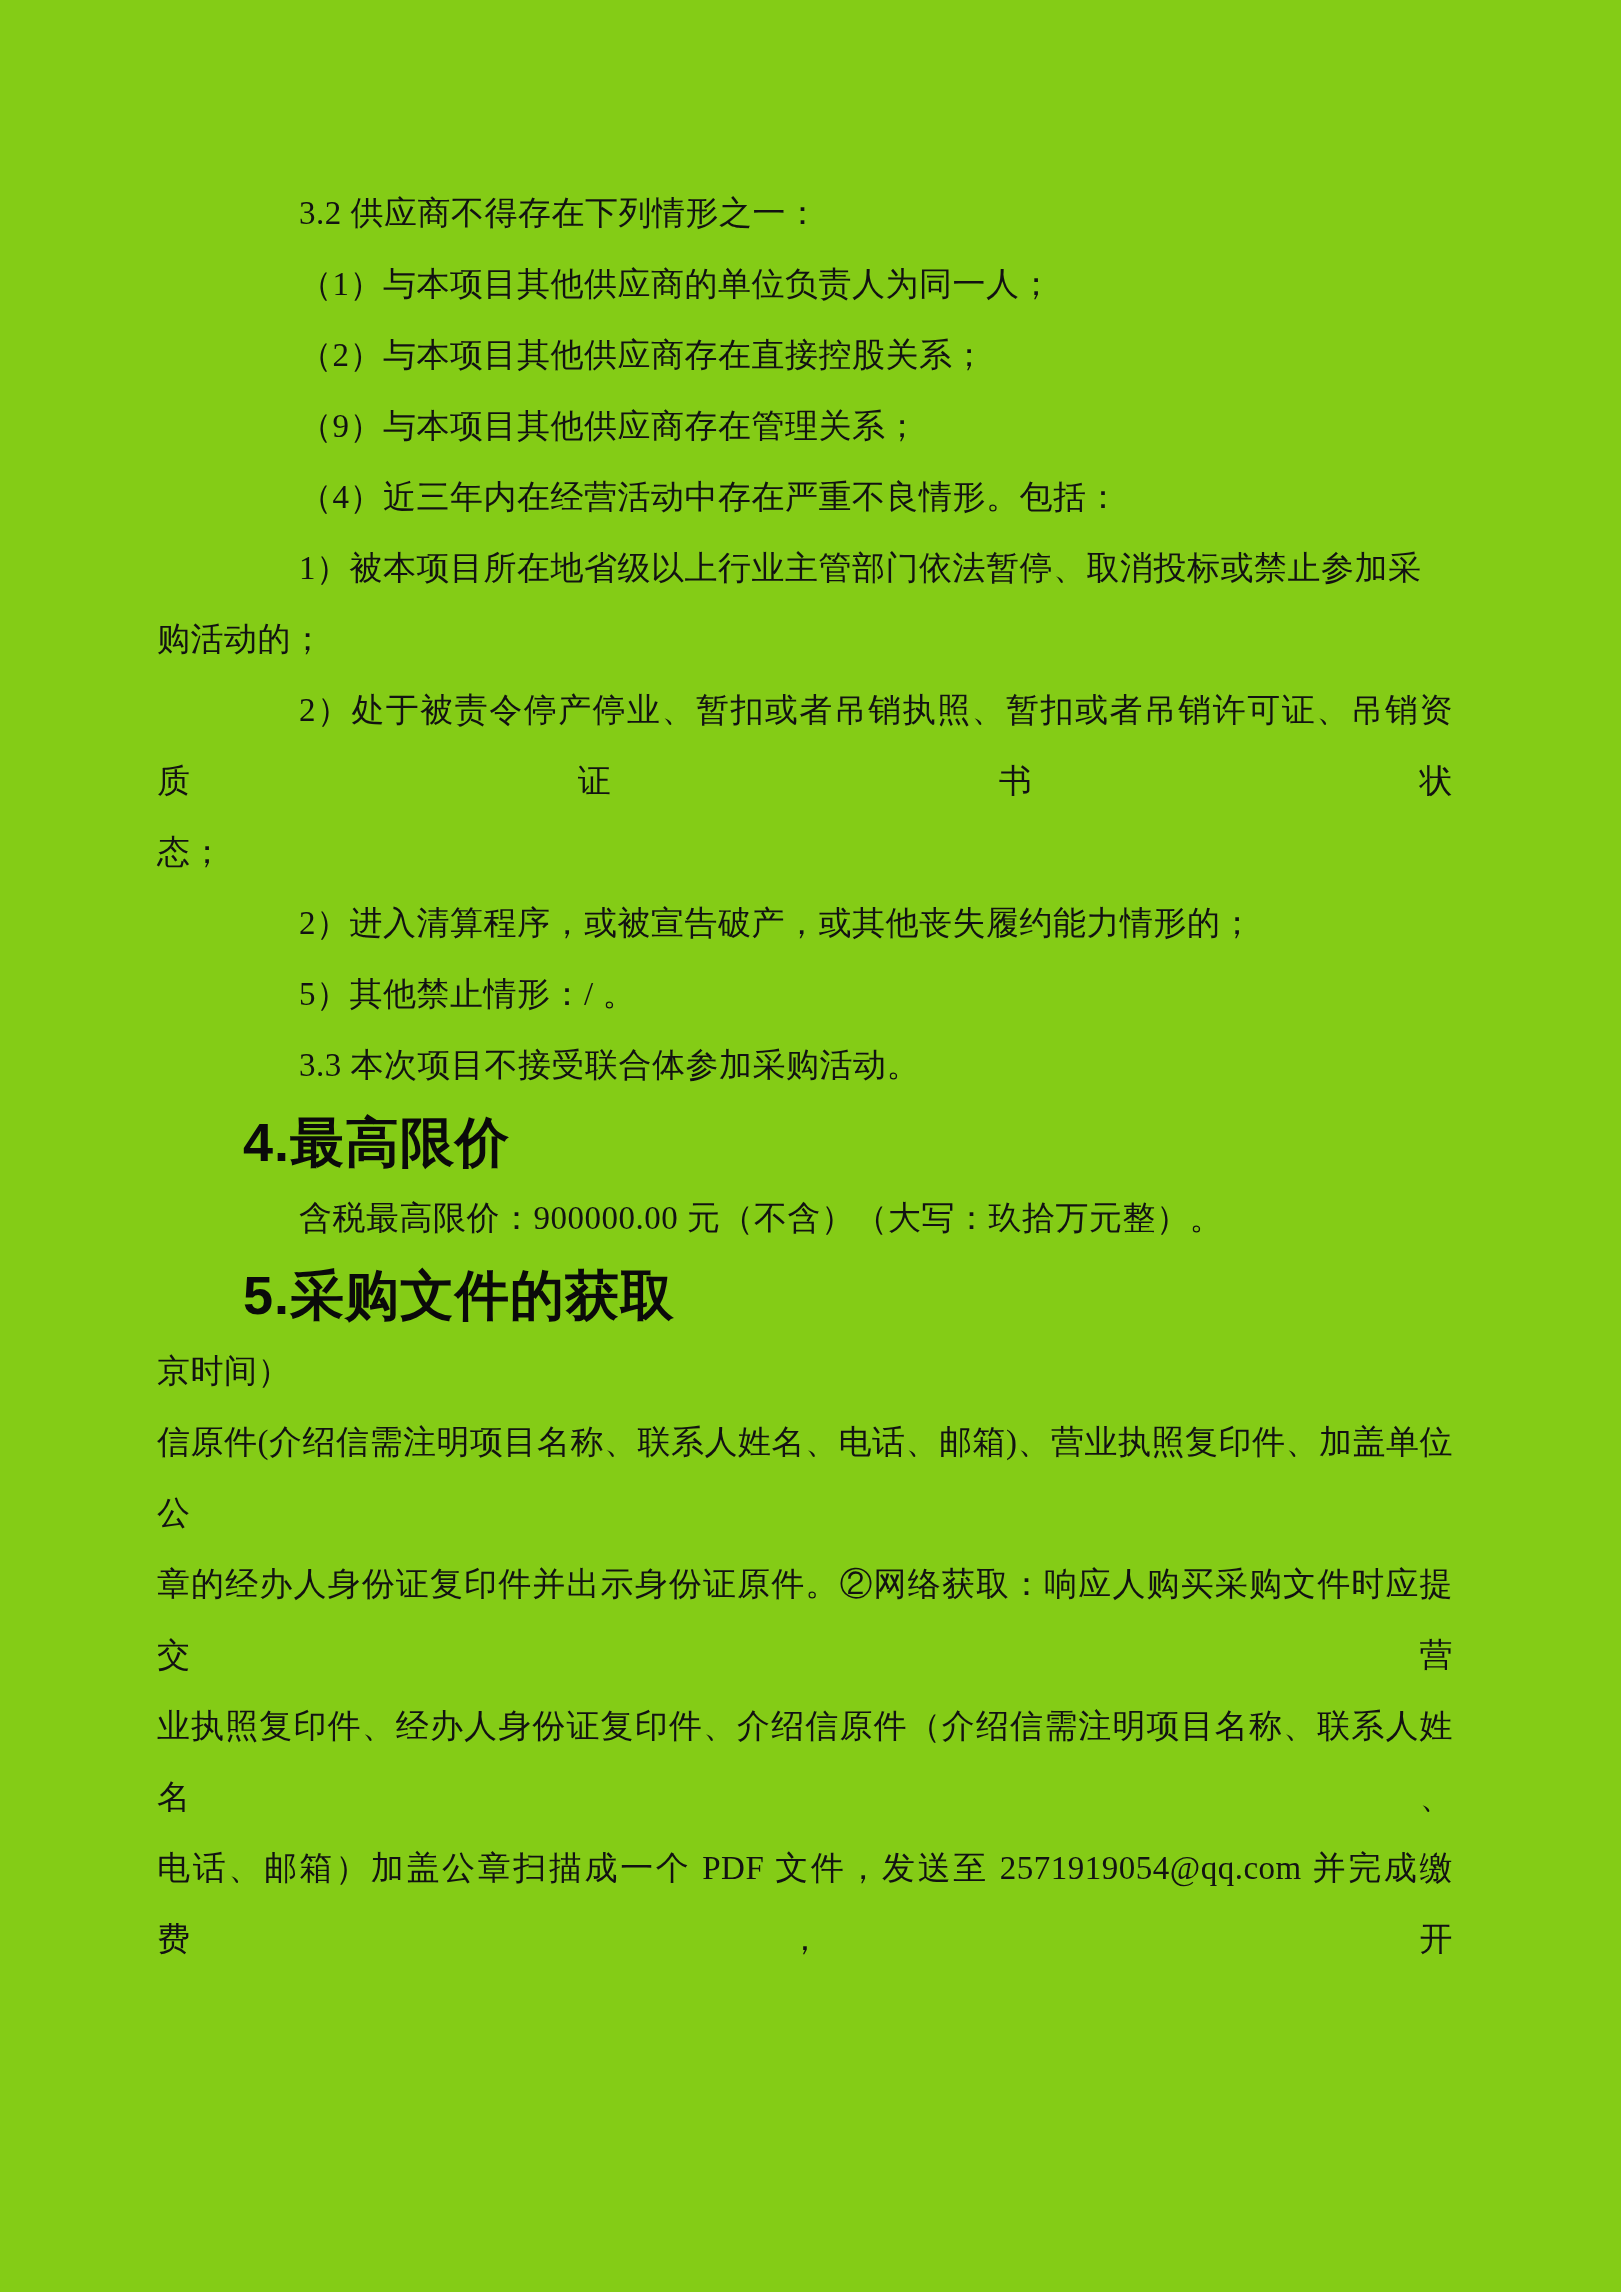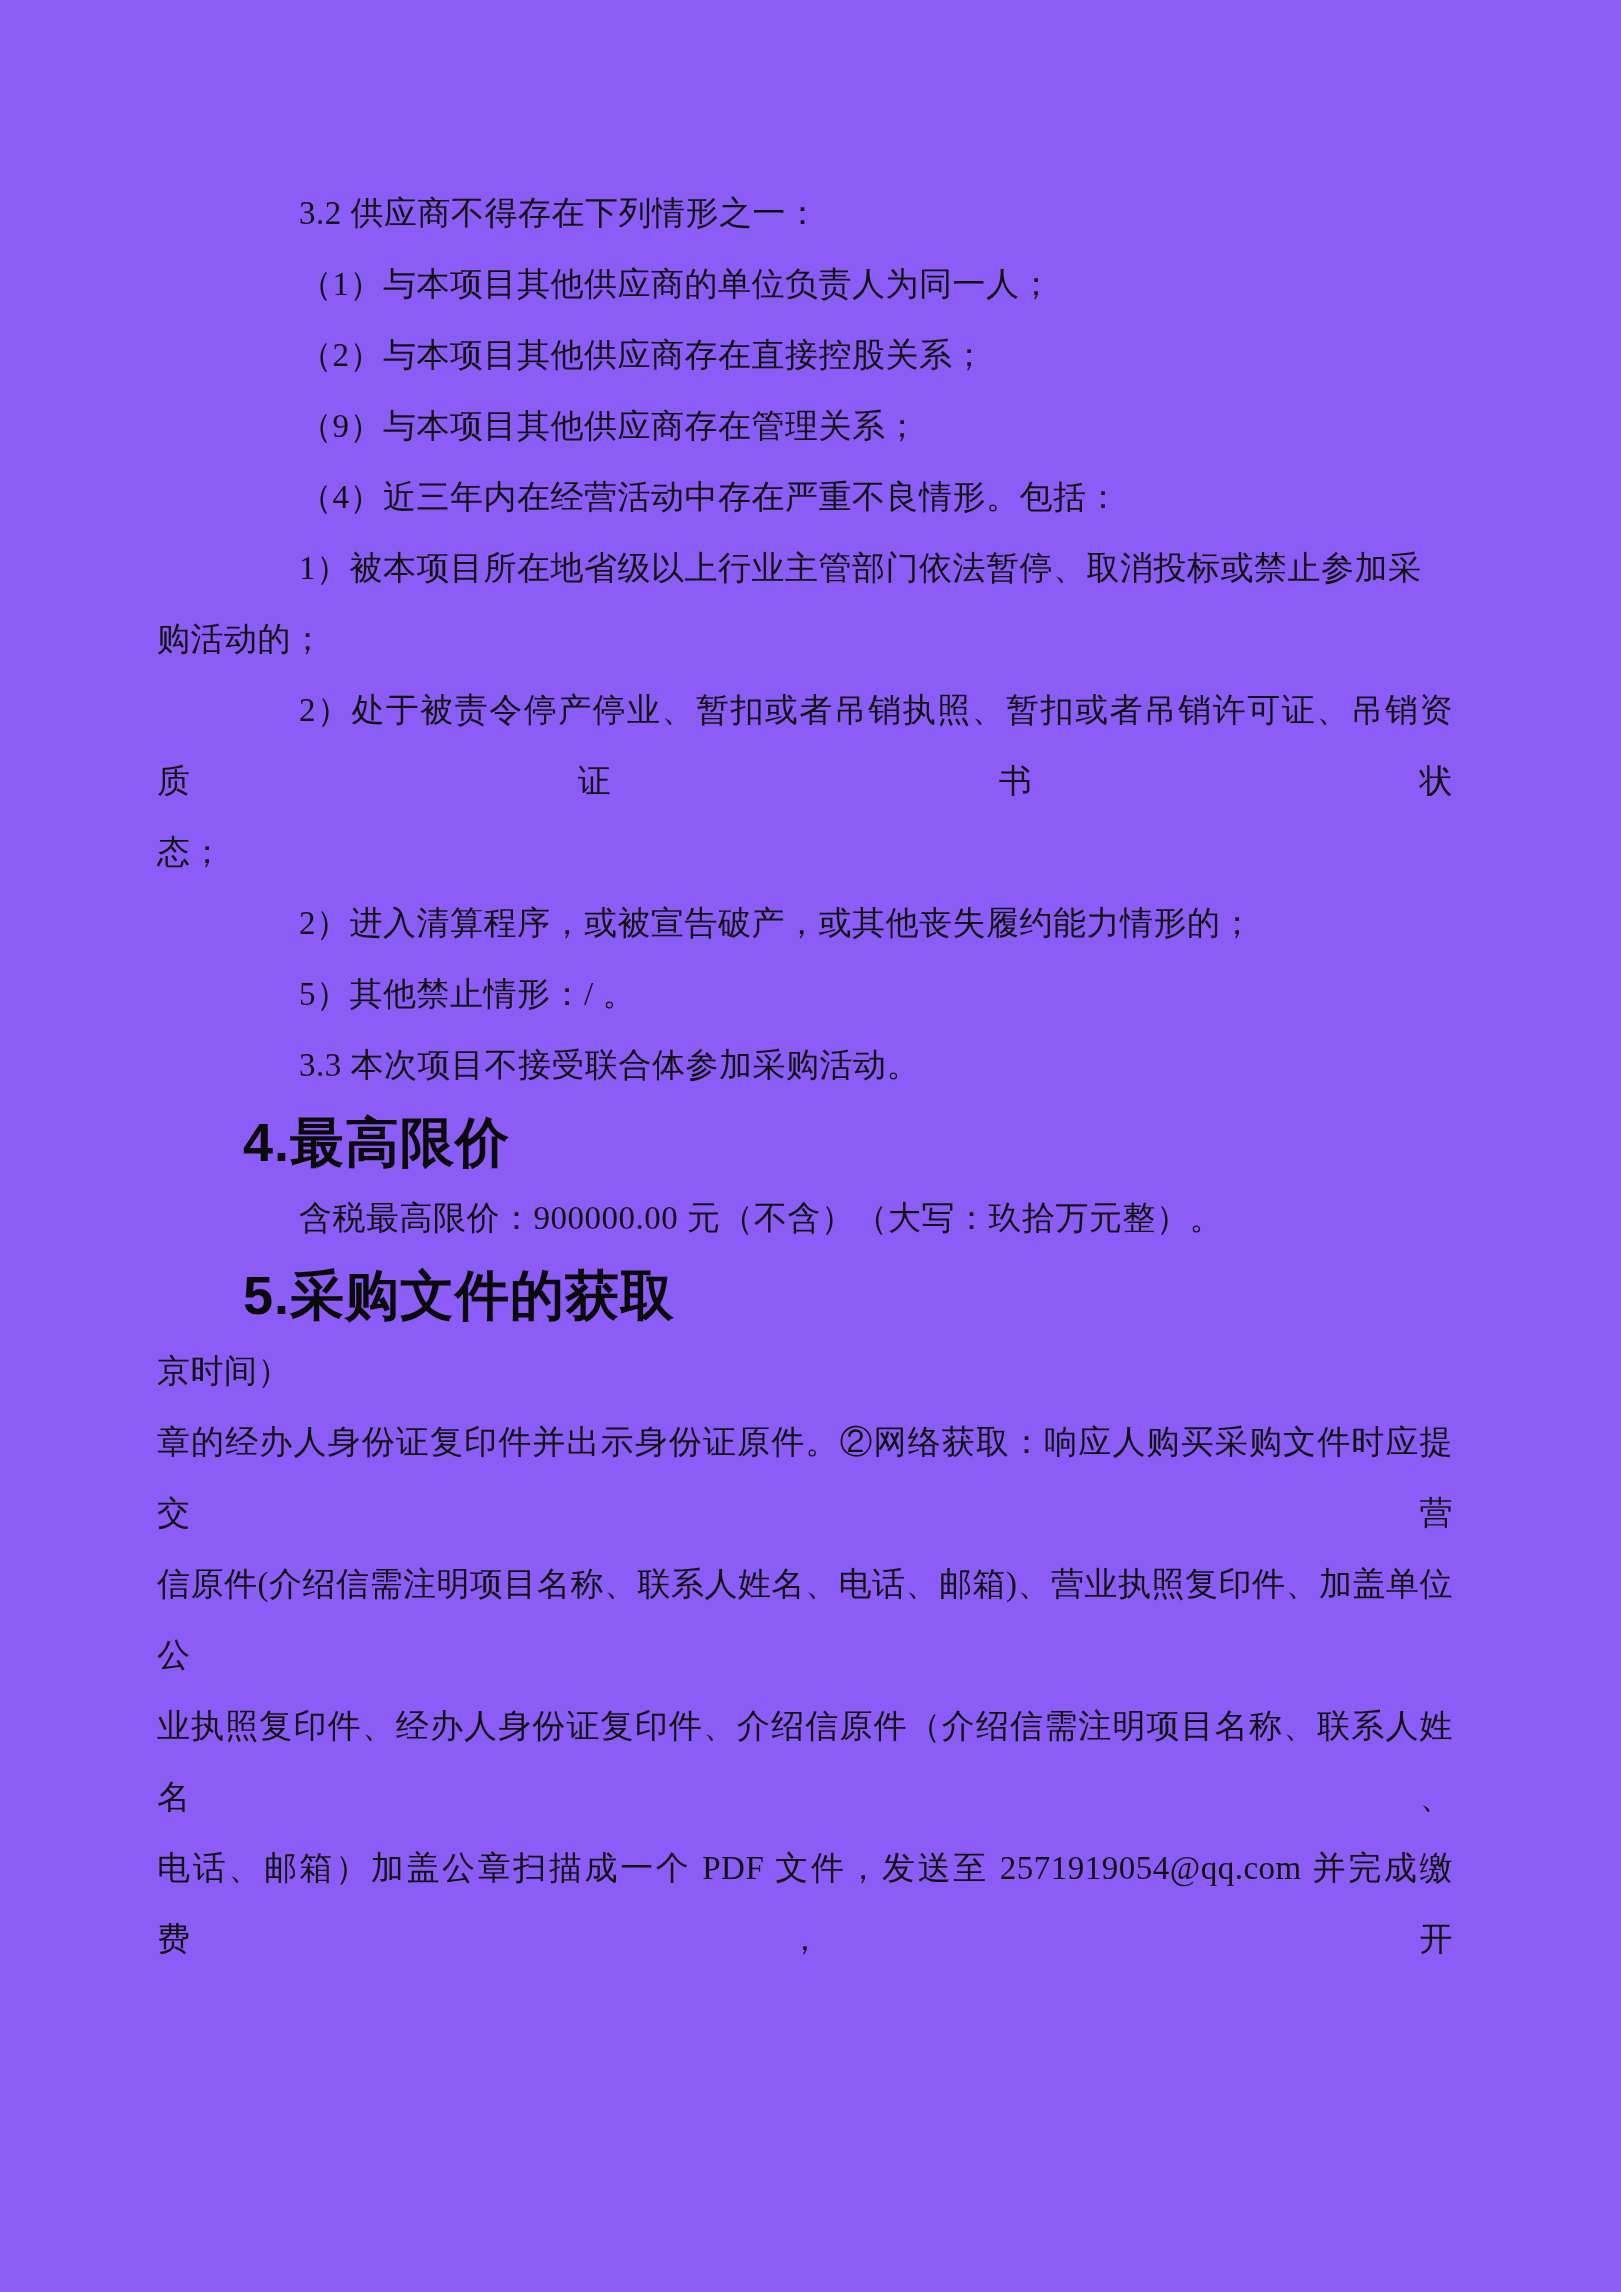--- a/index.html
+++ b/index.html
@@ -8,21 +8,21 @@
     width: 1621px;
     height: 2293px;
     position: relative;
     font-family: "Liberation Serif", "DejaVu Serif", serif;
   }
   .page {
     position: absolute;
     left: 0; top: 0;
     width: 1621px;
     height: 2293px;
-    background: #8b5cf6;
+    background: #84cc16;
     overflow: hidden;
   }
   .content {
     position: absolute;
     left: 157px;
     top: 178px;
     width: 1296px;
   }
   .line {
     font-family: "Liberation Serif", "DejaVu Serif", serif;
@@ -59,19 +59,19 @@
       <div class="line indent">1）被本项目所在地省级以上行业主管部门依法暂停、取消投标或禁止参加采购活动的；</div>
       <div class="line indent justify">2）处于被责令停产停业、暂扣或者吊销执照、暂扣或者吊销许可证、吊销资质证书状</div>
       <div class="line">态；</div>
       <div class="line indent">2）进入清算程序，或被宣告破产，或其他丧失履约能力情形的；</div>
       <div class="line indent">5）其他禁止情形：/ 。</div>
       <div class="line indent">3.3 本次项目不接受联合体参加采购活动。</div>
       <div class="line heading">4.最高限价</div>
       <div class="line indent">含税最高限价：900000.00 元（不含）（大写：玖拾万元整）。</div>
       <div class="line heading">5.采购文件的获取</div>
       <div class="line">京时间）</div>
+      <div class="line justify">信原件(介绍信需注明项目名称、联系人姓名、电话、邮箱)、营业执照复印件、加盖单位公</div>
       <div class="line justify">章的经办人身份证复印件并出示身份证原件。②网络获取：响应人购买采购文件时应提交营</div>
-      <div class="line justify">信原件(介绍信需注明项目名称、联系人姓名、电话、邮箱)、营业执照复印件、加盖单位公</div>
       <div class="line justify">业执照复印件、经办人身份证复印件、介绍信原件（介绍信需注明项目名称、联系人姓名、</div>
       <div class="line justify">电话、邮箱）加盖公章扫描成一个 PDF 文件，发送至 2571919054@qq.com 并完成缴费，开</div>
     </div>
 </div>
 
 
 </body></html>

